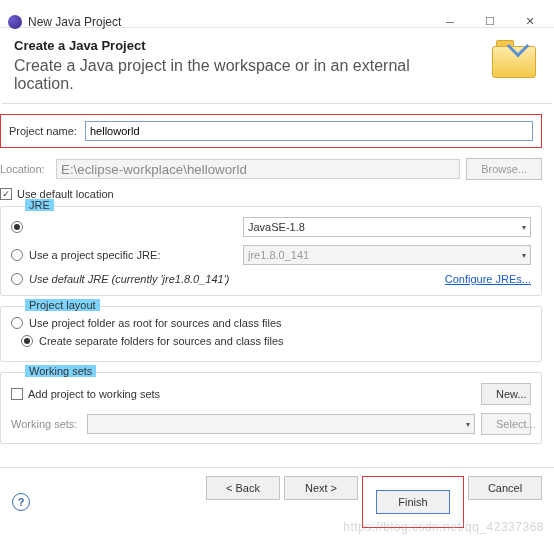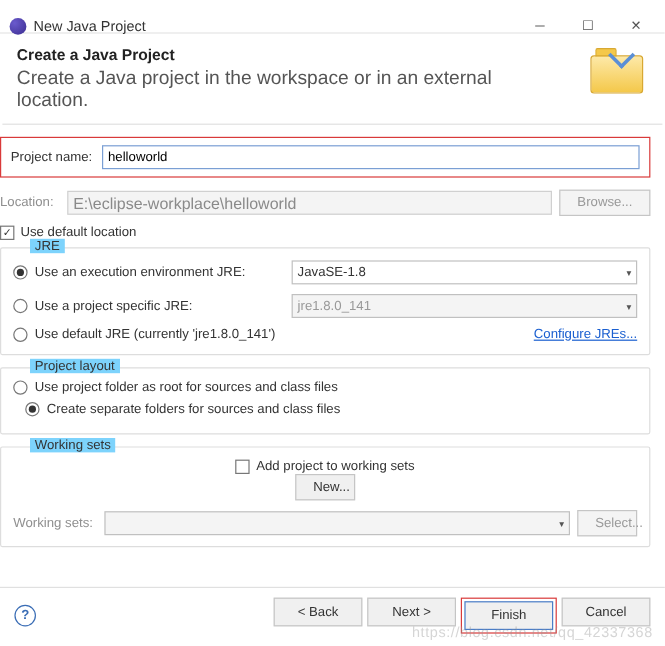--- a/index.html
+++ b/index.html
@@ -52,32 +52,32 @@
 .dropdown { flex: 1; height: 20px; border: 1px solid #c0c0c0; background: #fff; display: flex; align-items: center; padding: 0 4px; justify-content: space-between; }
 .dropdown.disabled { background: #f4f4f4; color: #999; }
 .dropdown .chev { font-size: 8px; color: #555; }
 
 .link { color: #1a5fd0; text-decoration: underline; font-size: 11px; }
 
 .layout-row { display: flex; align-items: center; margin-bottom: 6px; }
 .layout-wrap { display: flex; }
 .layout-wrap .left { flex: 1; margin-left: 10px; }
 
-.ws-row { display: flex; align-items: center; margin-bottom: 8px; flex-direction: column; }
+.ws-row { display: flex; align-items: center; margin-bottom: 8px; }
 .ws-row .left { flex: 1; display: flex; align-items: center; }
 .ws-btn { width: 50px; }
 .ws-drop-row { display: flex; align-items: center; }
 .ws-drop-row .label { width: 76px; }
 
 .footer { position: absolute; bottom: 0; left: 0; right: 0; padding: 8px 12px 10px 12px; border-top: 1px solid #e0e0e0; display: flex; align-items: center; }
 .help-icon { width: 18px; height: 18px; border: 1.5px solid #3a6db5; border-radius: 50%; color: #3a6db5; display: flex; align-items: center; justify-content: center; font-size: 11px; font-weight: bold; }
 .footer-btns { margin-left: auto; display: flex; gap: 0; }
 .footer-btns .btn { width: 74px; height: 24px; margin-left: 4px; }
 .finish-wrap { border: 1px solid #d93a3a; padding: 1px; margin-left: 4px; }
-.finish-wrap .btn { margin: 1px; border: 1px solid #4a7dc8; }
+.finish-wrap .btn { margin: 12px; border: 1px solid #4a7dc8; }
 
 .watermark { position: absolute; bottom: 4px; right: 10px; color: rgba(150,150,150,0.4); font-size: 12px; letter-spacing: 0.5px; pointer-events: none; }
 </style>
 </head>
 <body>
 
 <div class="titlebar">
   <div class="titlebar-icon"></div>
   <div class="titlebar-text">New Java Project</div>
   <div class="win-controls">
@@ -118,41 +118,40 @@
     <span class="checkbox checked"></span>
     <span class="label">Use default location</span>
   </div>
 
   <div class="group">
     <div class="group-title">JRE</div>
 
     <div class="jre-row">
       <div class="label-wrap">
         <span class="radio selected"></span>
-        <span class="label">Use an execution environment JRE:</span>
       </div>
       <div class="dropdown">
         <span>JavaSE-1.8</span>
         <span class="chev">▾</span>
       </div>
     </div>
 
     <div class="jre-row">
       <div class="label-wrap">
         <span class="radio"></span>
         <span class="label">Use a project specific JRE:</span>
       </div>
       <div class="dropdown disabled">
         <span>jre1.8.0_141</span>
         <span class="chev">▾</span>
       </div>
     </div>
 
     <div class="jre-row" style="margin-bottom:2px;">
-      <div class="label-wrap" style="width:auto; flex:1;">
+      <div class="label-wrap" style="width:auto; flex:1;font-style:italic;">
         <span class="radio"></span>
         <span class="label">Use default JRE (currently 'jre1.8.0_141')</span>
       </div>
       <a class="link">Configure JREs...</a>
     </div>
   </div>
 
   <div class="group">
     <div class="group-title">Project layout</div>
 

